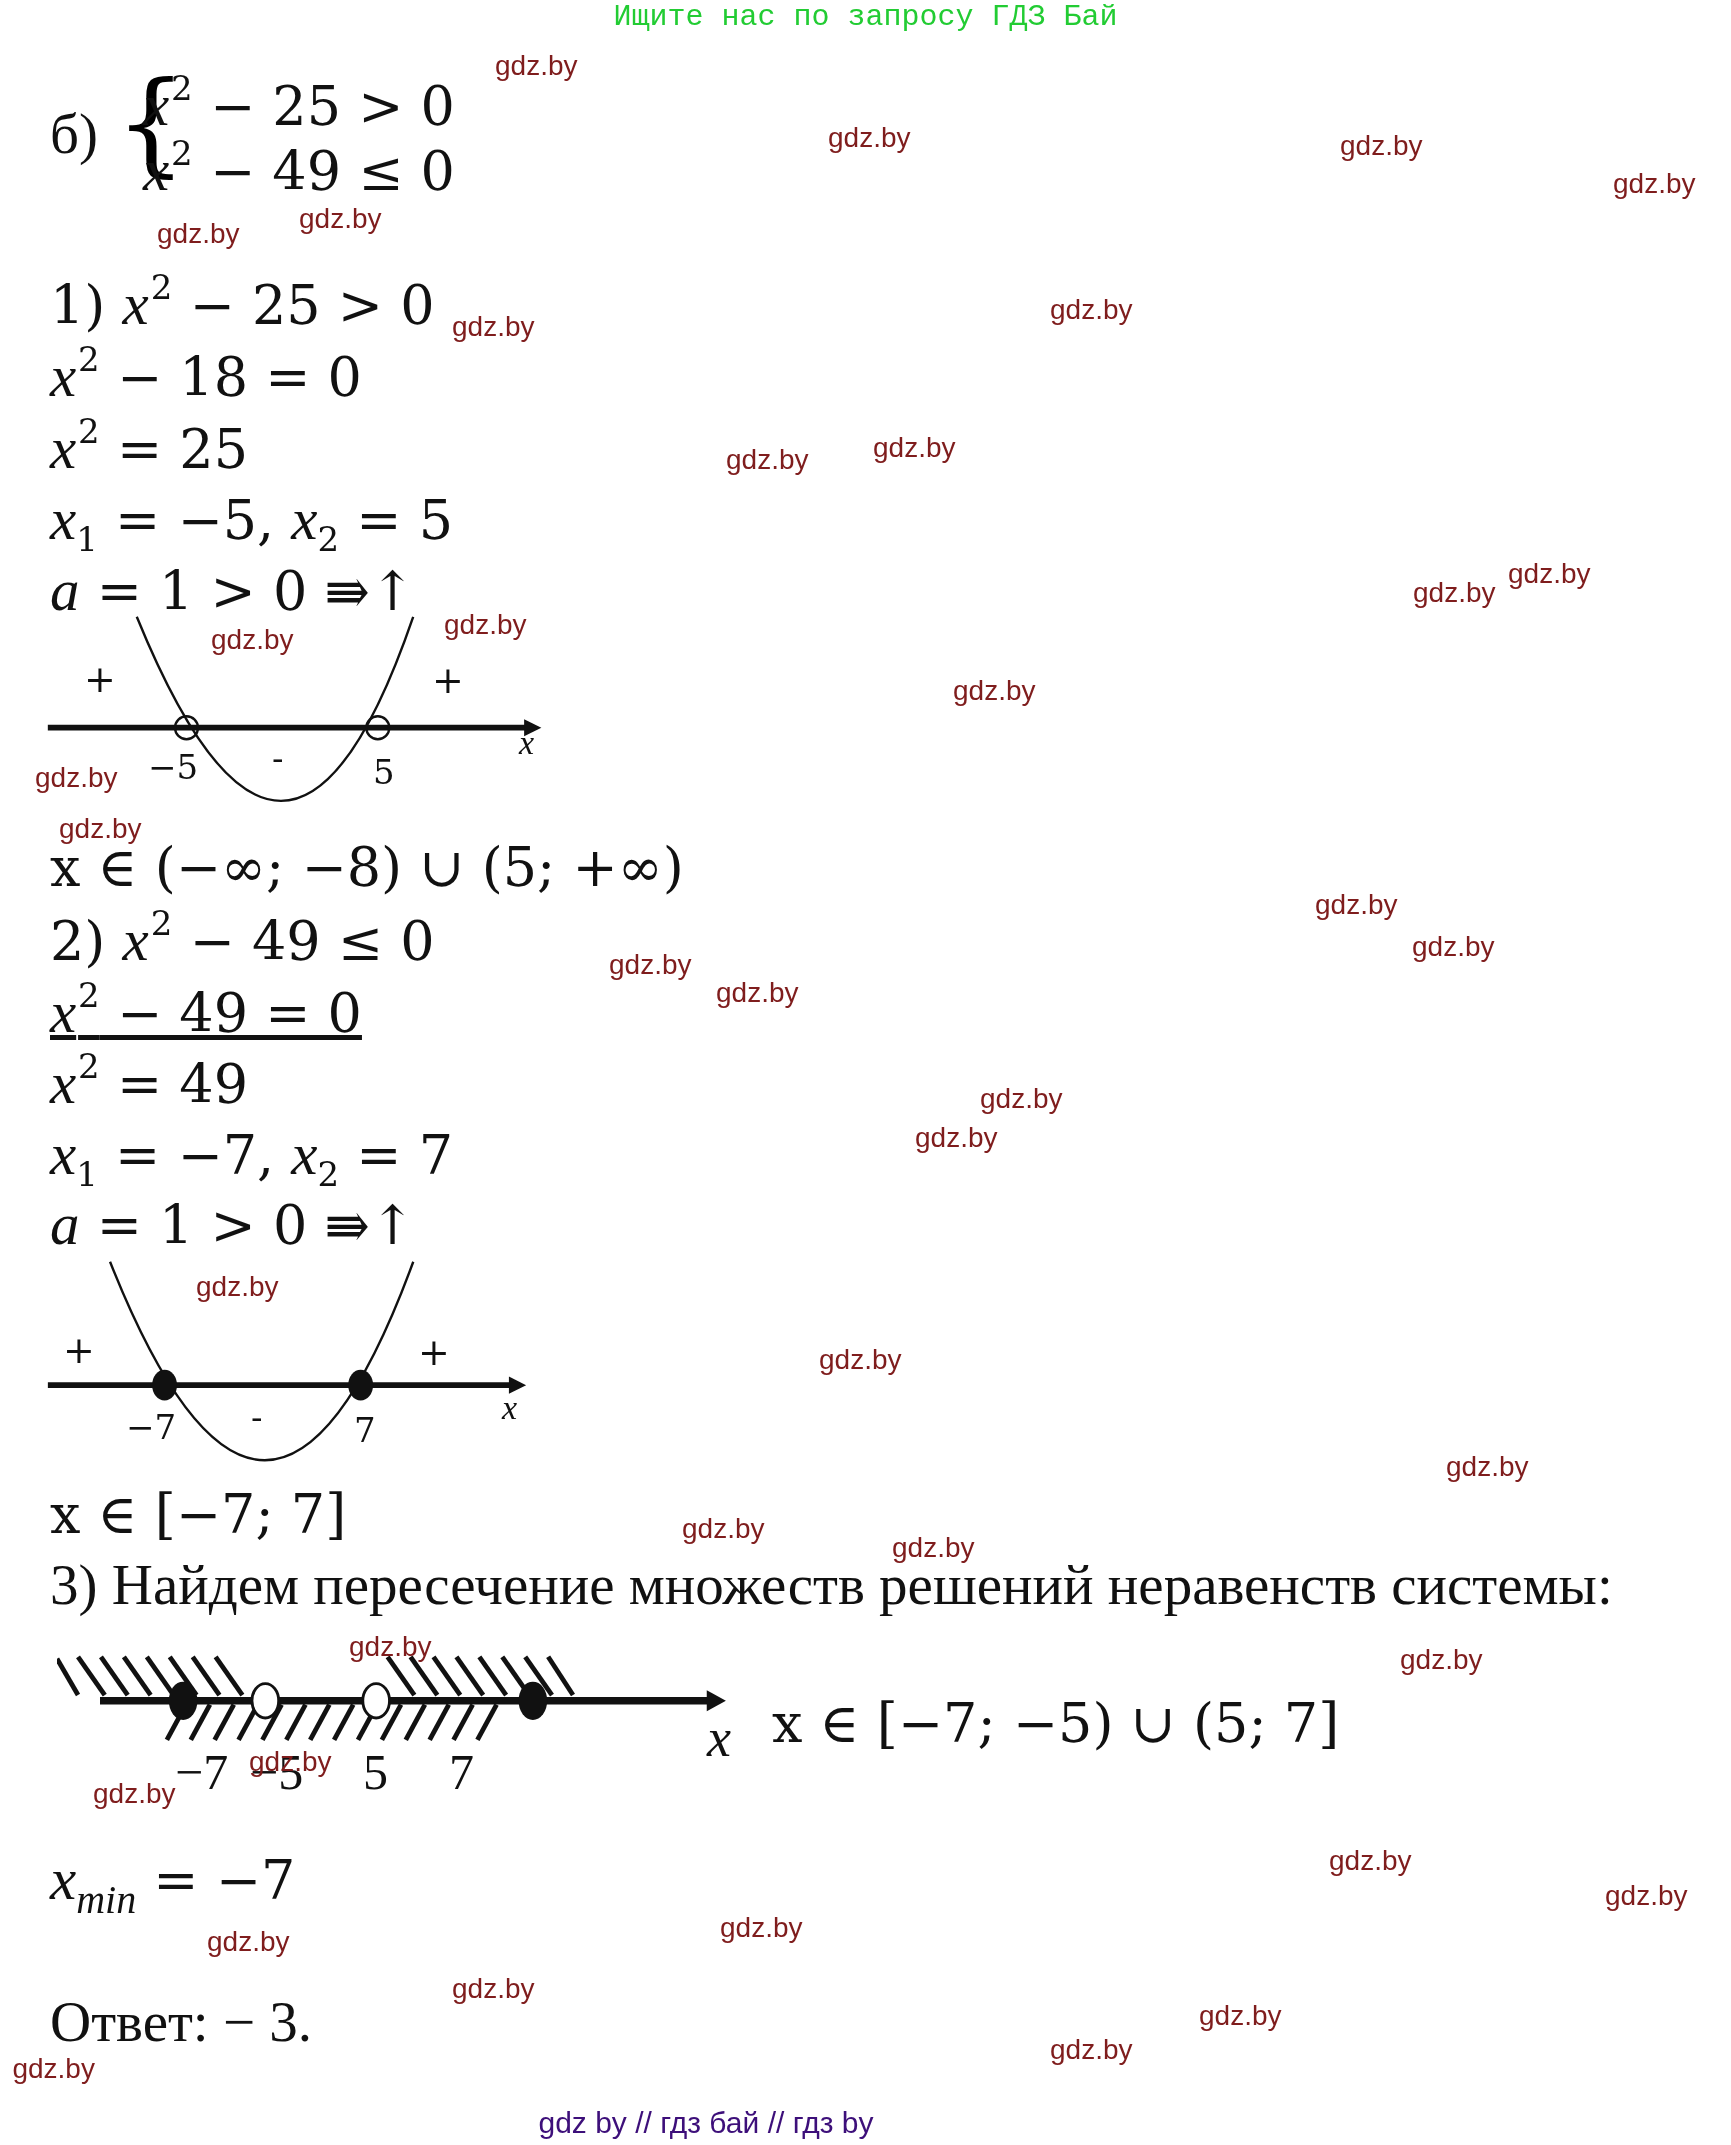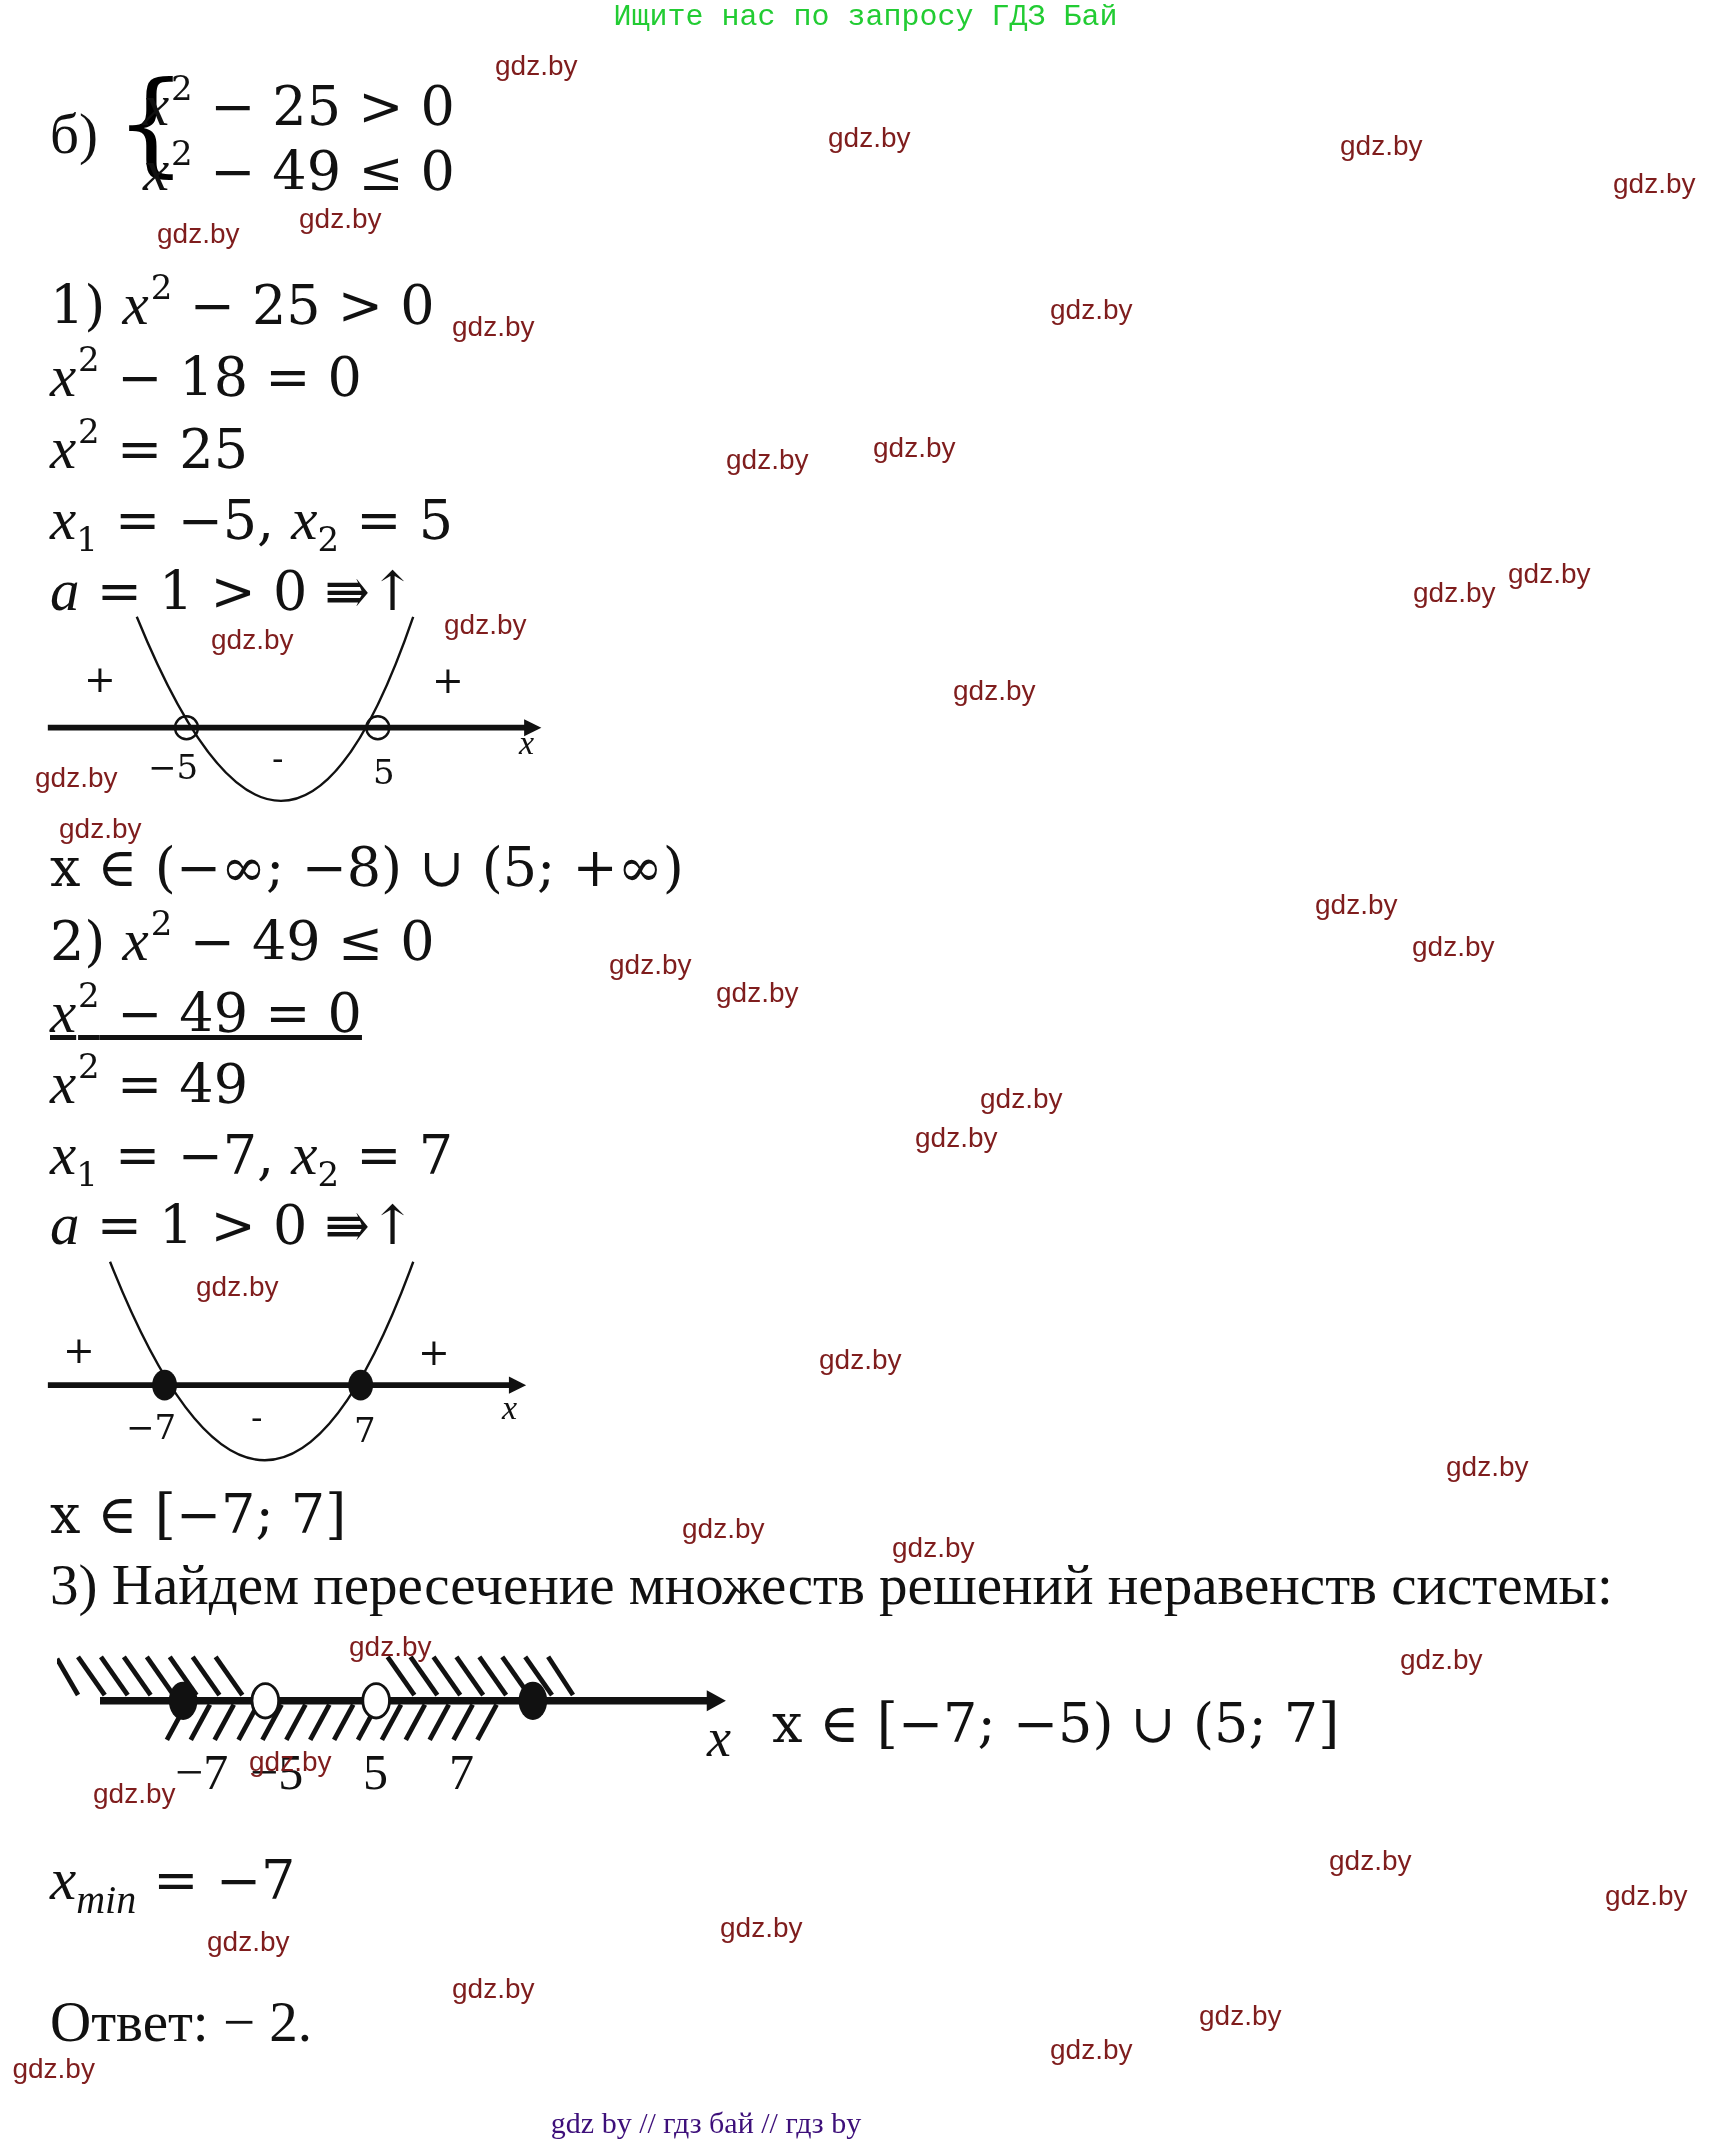--- a/index.html
+++ b/index.html
@@ -1,19 +1,19 @@
 <!DOCTYPE html>
 <html><head>
 <meta charset="utf-8">
 <style>
   html, body { margin:0; padding:0; background:#ffffff; }
   body { width:1731px; height:2145px; position:relative; overflow:hidden; }
   .abs { position:absolute; white-space:nowrap; }
   .hdr { font-family:Liberation Mono, monospace; font-size:30px; color:#22cc33; left:0; width:1731px; text-align:center; top:0; }
-  .ftr { font-family:Liberation Serif, serif; font-size:30px; color:#3d0f7a; left:0; width:1412px; text-align:center; top:2106px; }
+  .ftr { font-family:Liberation Sans, sans-serif; font-size:30px; color:#3d0f7a; left:0; width:1412px; text-align:center; top:2106px; }
   .wm { font-family:"Liberation Sans", sans-serif; font-size:28px; color:#7f1d1d; }
   .math { font-family:"DejaVu Serif", serif; font-size:54px; color:#111; line-height:1; }
   .math i { font-family:"Liberation Serif", serif; font-style:italic; font-size:59px; }
   .math sup { font-size:34px; vertical-align:0.75em; line-height:0; margin-left:1.9px; }
   .math sub { font-size:34px; vertical-align:-0.35em; line-height:0; }
   .big { font-family:"Liberation Serif", serif; font-size:57px; color:#111; line-height:1; }
   .brace { font-family:"DejaVu Serif", serif; font-size:96px; line-height:1; }
   svg { position:absolute; }
 </style>
 </head>
@@ -115,21 +115,21 @@
 <div class="abs big" style="left:175px;top:1747px;font-size:50px;">−7</div>
 <div class="abs big" style="left:252px;top:1747px;font-size:50px;left:250px;">−5</div>
 <div class="abs big" style="left:363px;top:1747px;font-size:50px;left:363px;">5</div>
 <div class="abs big" style="left:449px;top:1747px;font-size:50px;left:449px;">7</div>
 <div class="abs big" style="left:707px;top:1711px;font-size:54px;font-style:italic;">x</div>
 
 <div class="abs math" style="left:772px;top:1697px;">x ∈ [−7; −5) ∪ (5; 7]</div>
 
 <div class="abs math" style="left:50px;top:1850px;"><i>x</i><sub style="font-family:'Liberation Serif',serif;font-style:italic;font-size:40px;">min</sub><span> = −7</span></div>
 
-<div class="abs big" style="left:50px;top:1993px;">Ответ:  − 2.</div>
+<div class="abs big" style="left:50px;top:1993px;">Ответ:  − 3.</div>
 
 <div class="abs wm" style="left:495px;top:50px;">gdz.by</div>
 <div class="abs wm" style="left:828px;top:122px;">gdz.by</div>
 <div class="abs wm" style="left:1340px;top:130px;">gdz.by</div>
 <div class="abs wm" style="left:1613px;top:168px;">gdz.by</div>
 <div class="abs wm" style="left:157px;top:218px;">gdz.by</div>
 <div class="abs wm" style="left:299px;top:203px;">gdz.by</div>
 <div class="abs wm" style="left:452px;top:311px;">gdz.by</div>
 <div class="abs wm" style="left:1050px;top:294px;">gdz.by</div>
 <div class="abs wm" style="left:726px;top:444px;">gdz.by</div>

